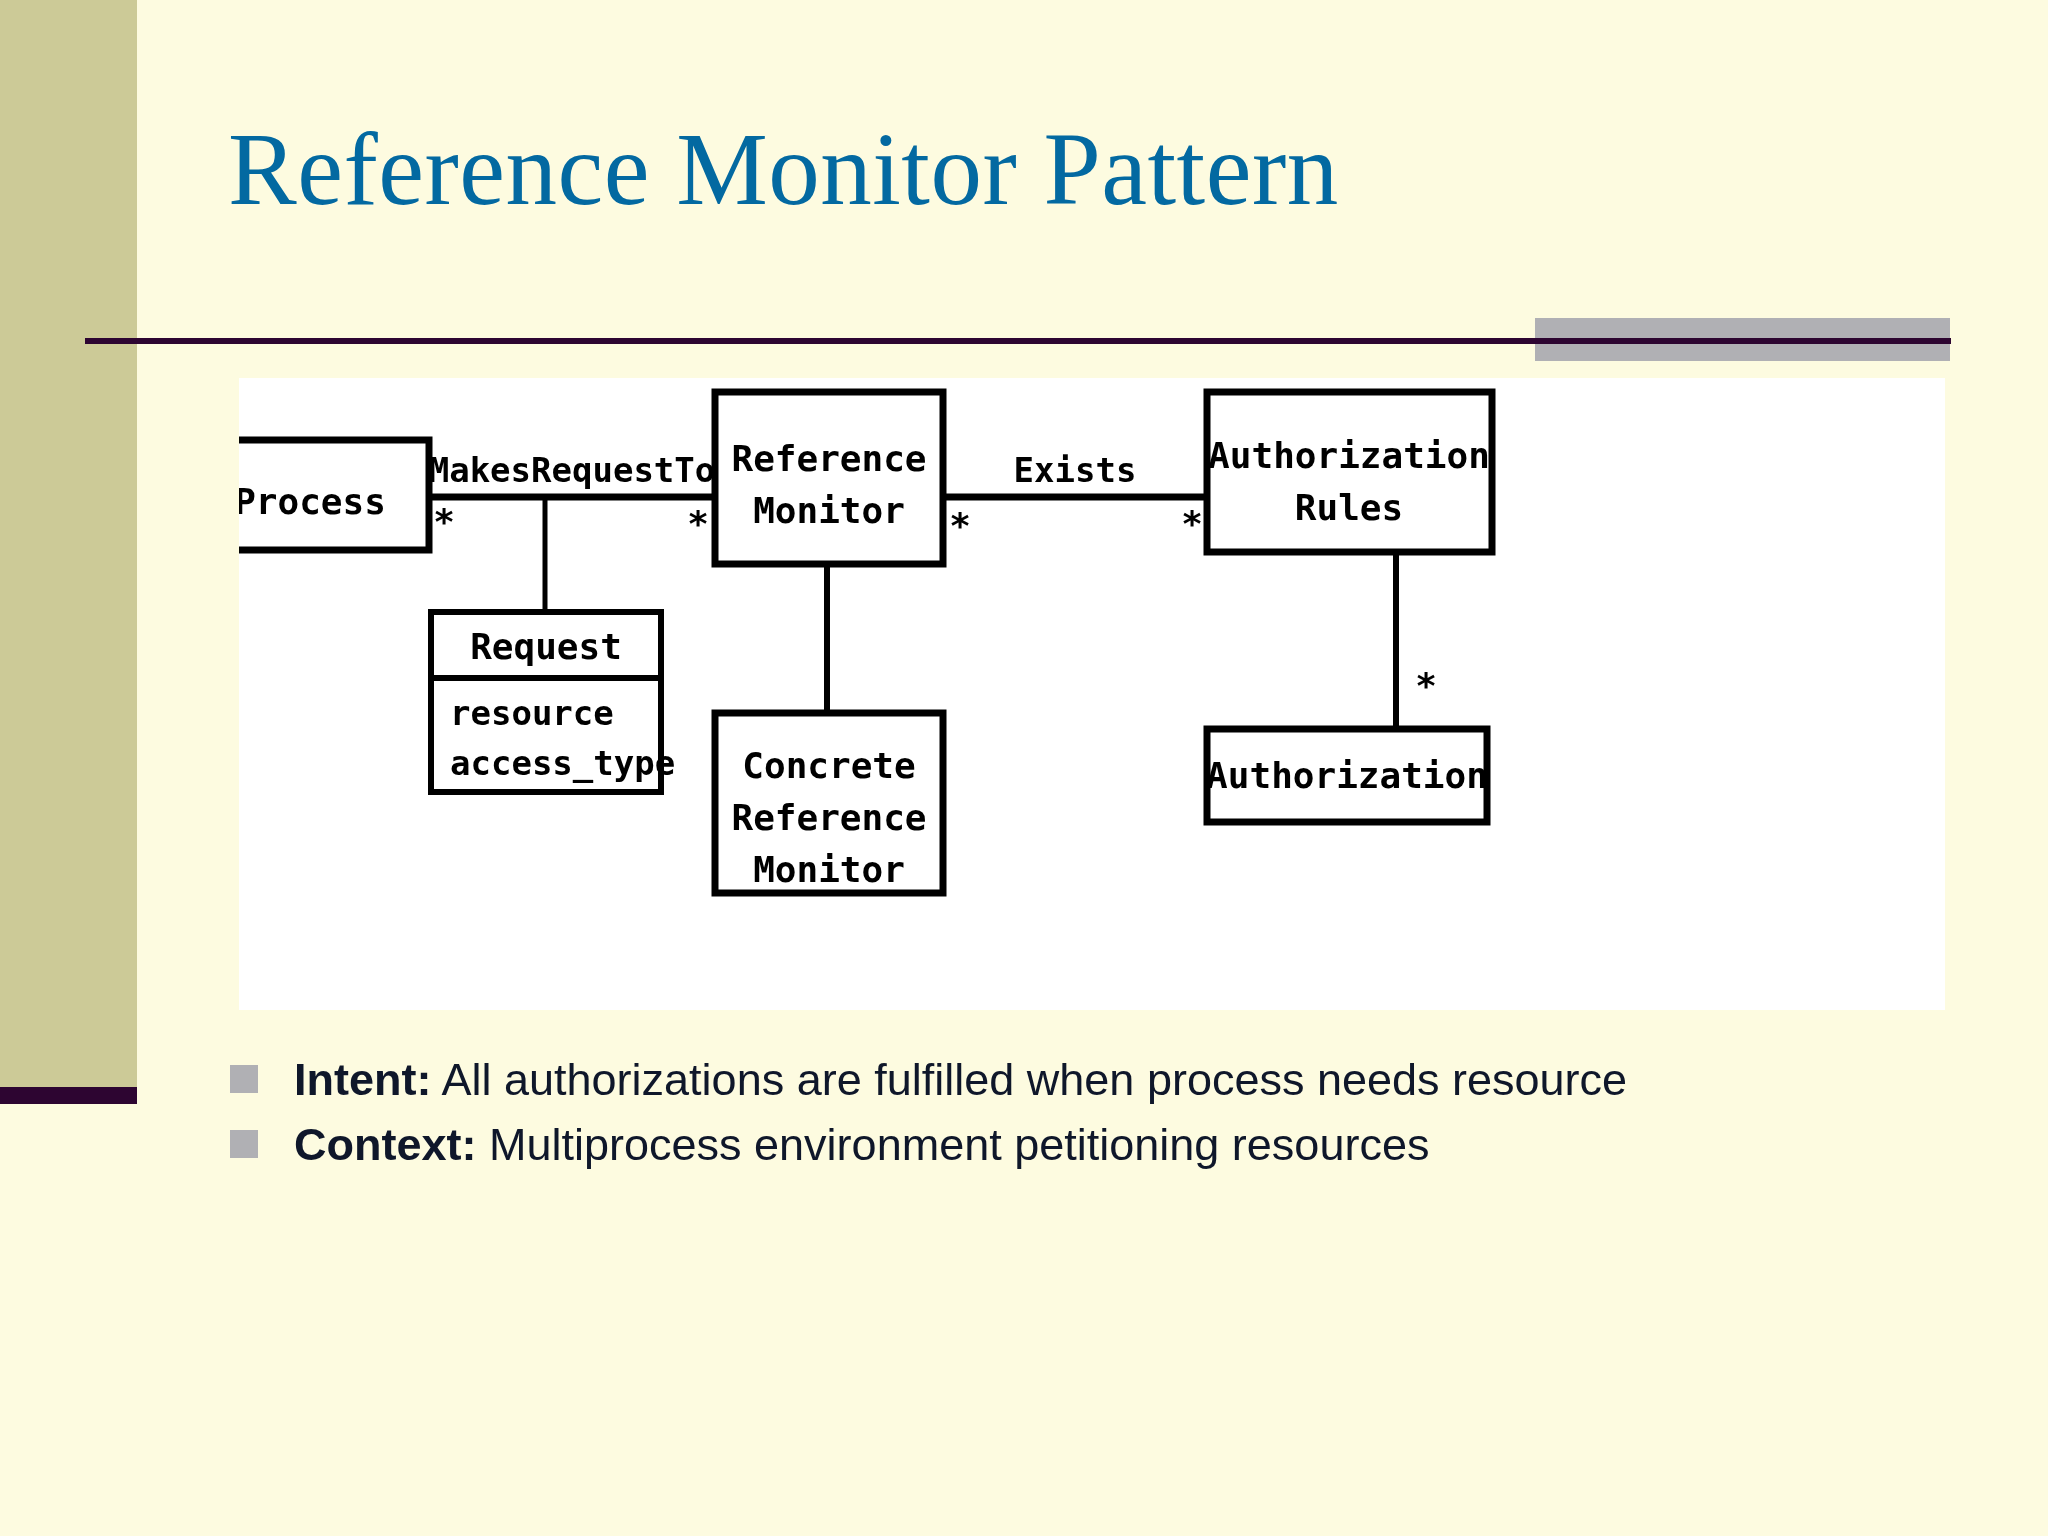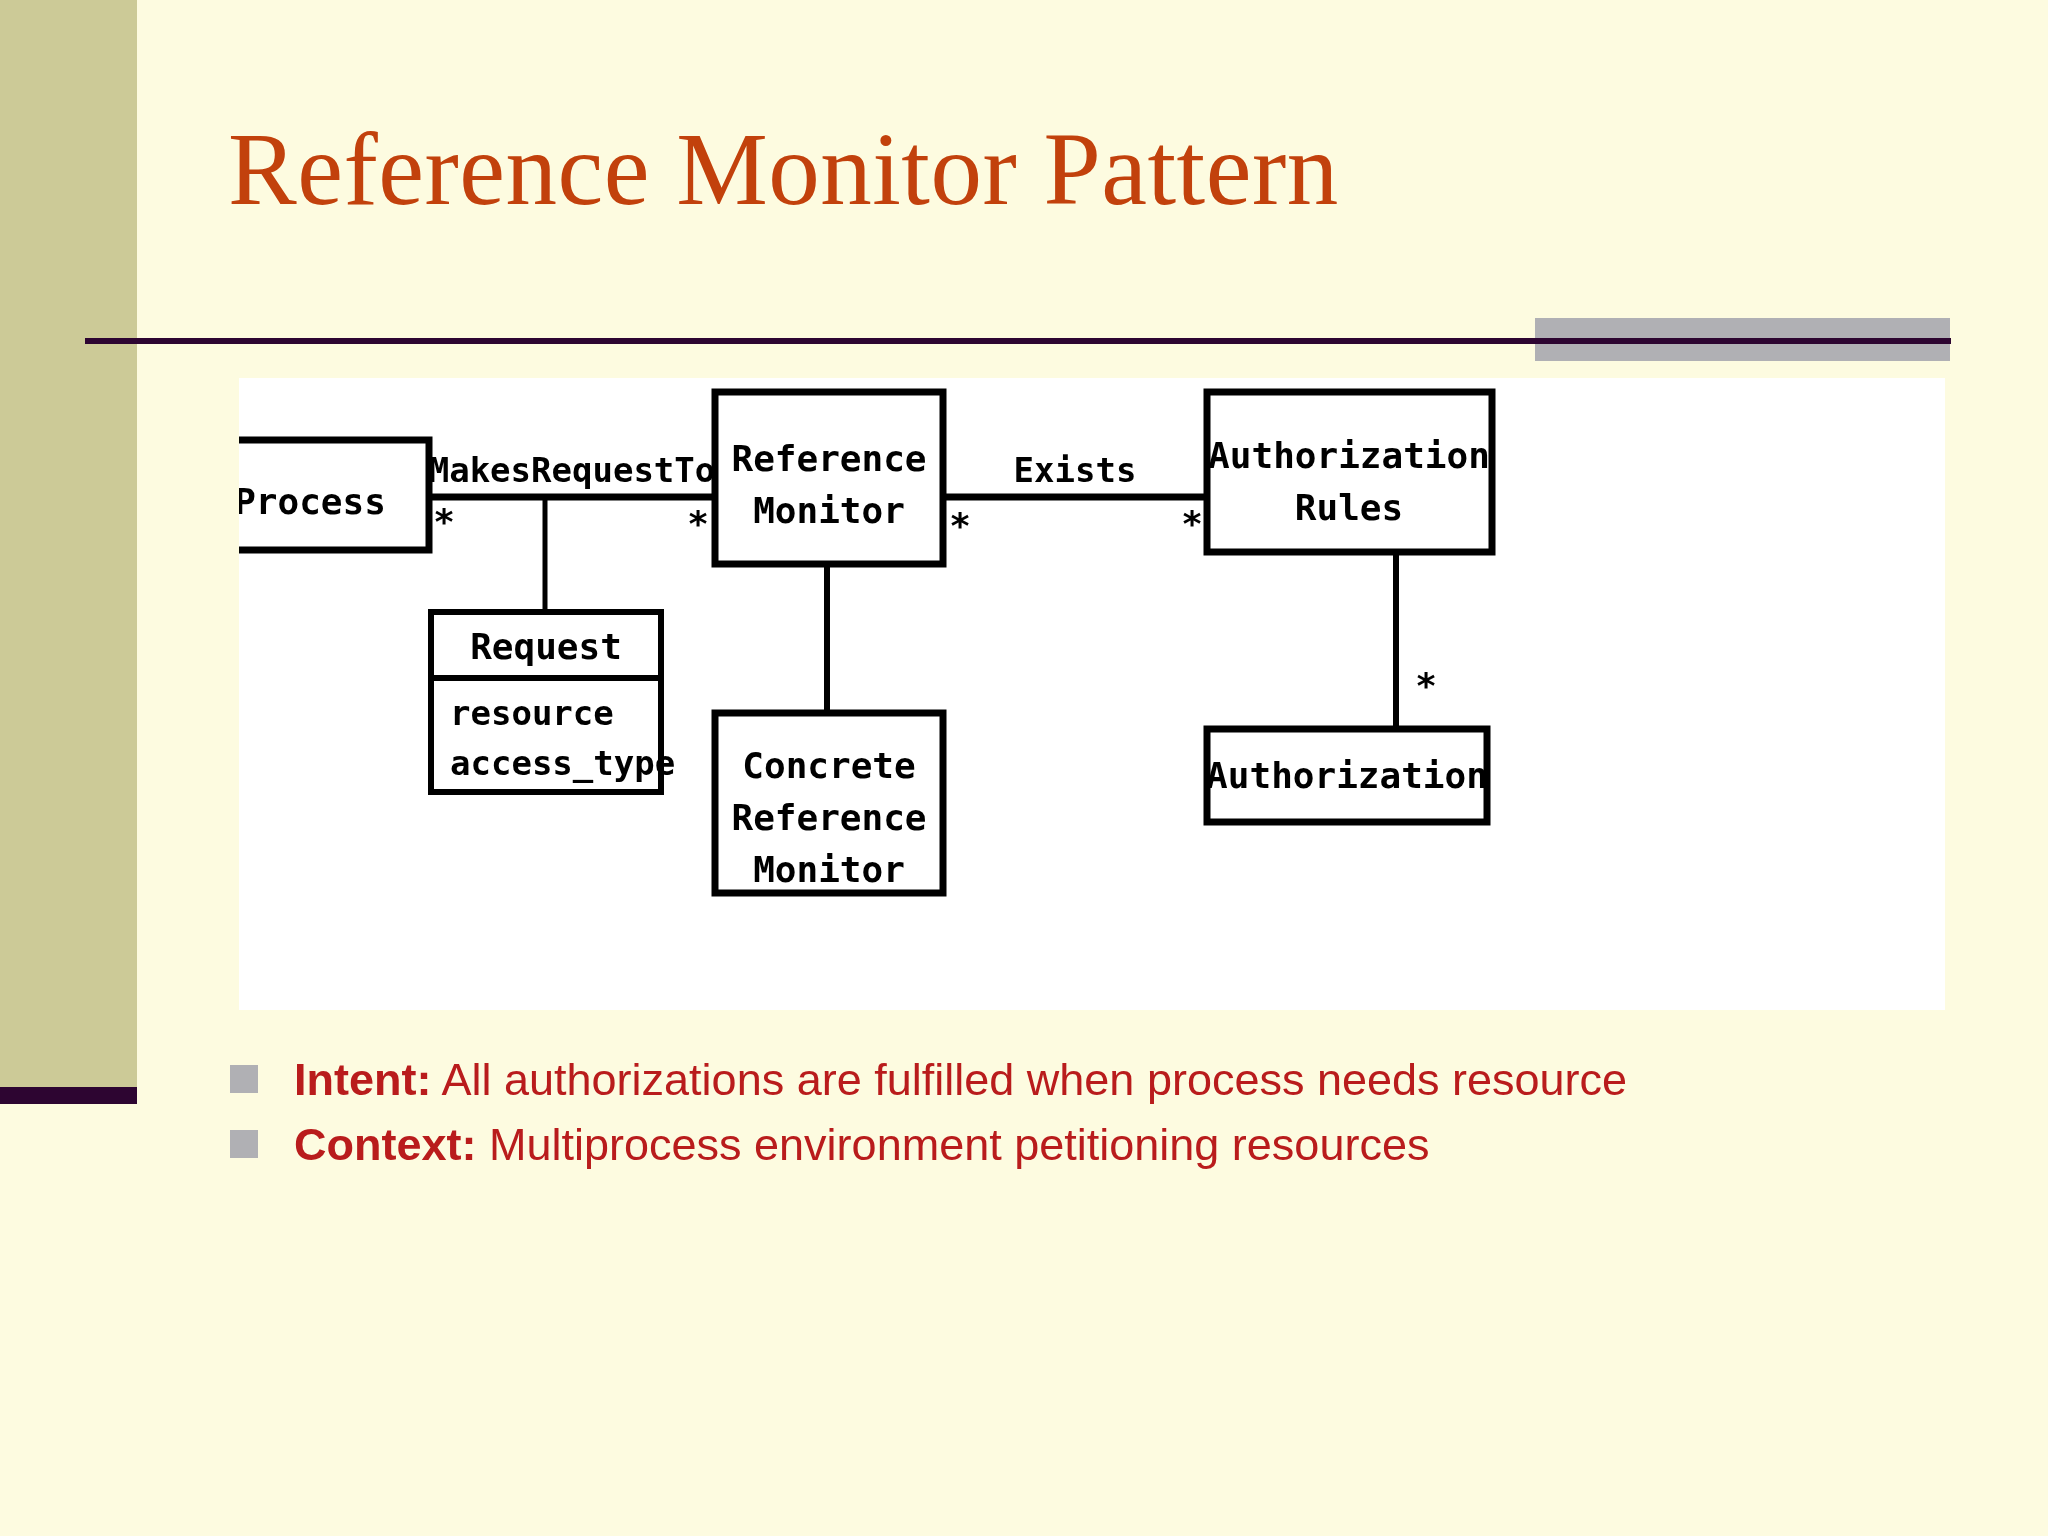--- a/index.html
+++ b/index.html
@@ -12,21 +12,21 @@
   .left-band{position:absolute;left:0;top:0;width:137px;height:1087px;background:#ccca97;}
   .left-band-underline{position:absolute;left:0;top:1087px;width:137px;height:17px;background:#2d0531;}
   .title-rule{position:absolute;left:85px;top:338px;width:1866px;height:6px;background:#2d0531;}
   .gray-tab{position:absolute;left:1535px;top:318px;width:415px;height:43px;background:#b0b0b4;}
   .gray-tab-rule{position:absolute;left:1535px;top:338px;width:415px;height:6px;background:#2d0531;}
 
   
   .slide-title{
     position:absolute;left:228px;top:112px;width:1600px;
     font-family:"Liberation Serif", serif;
-    font-size:103px;line-height:1.12;color:#c2410c;
+    font-size:103px;line-height:1.12;color:#0369a1;
     letter-spacing:0.5px;white-space:nowrap;
   }
 
   
   .diagram{
     position:absolute;left:239px;top:378px;width:1706px;height:632px;
     background:#ffffff;
   }
   .diagram svg{display:block;}
 
@@ -37,21 +37,21 @@
   }
 
   
   .bullets{position:absolute;left:226px;top:1052px;width:1790px;}
   .bullet-row{
     position:relative;
     padding-left:68px;
     margin-bottom:8px;
     font-size:45px;
     line-height:1.26;
-    color:#b91c1c;
+    color:#0f172a;
   }
   .bullet-mark{
     position:absolute;left:4px;top:13px;width:28px;height:28px;
     background:#b0b0b4;
   }
   .bullet-lead{font-weight:bold;}
   .bullet-body{font-weight:normal;}
 </style>
 </head>
 <body>

